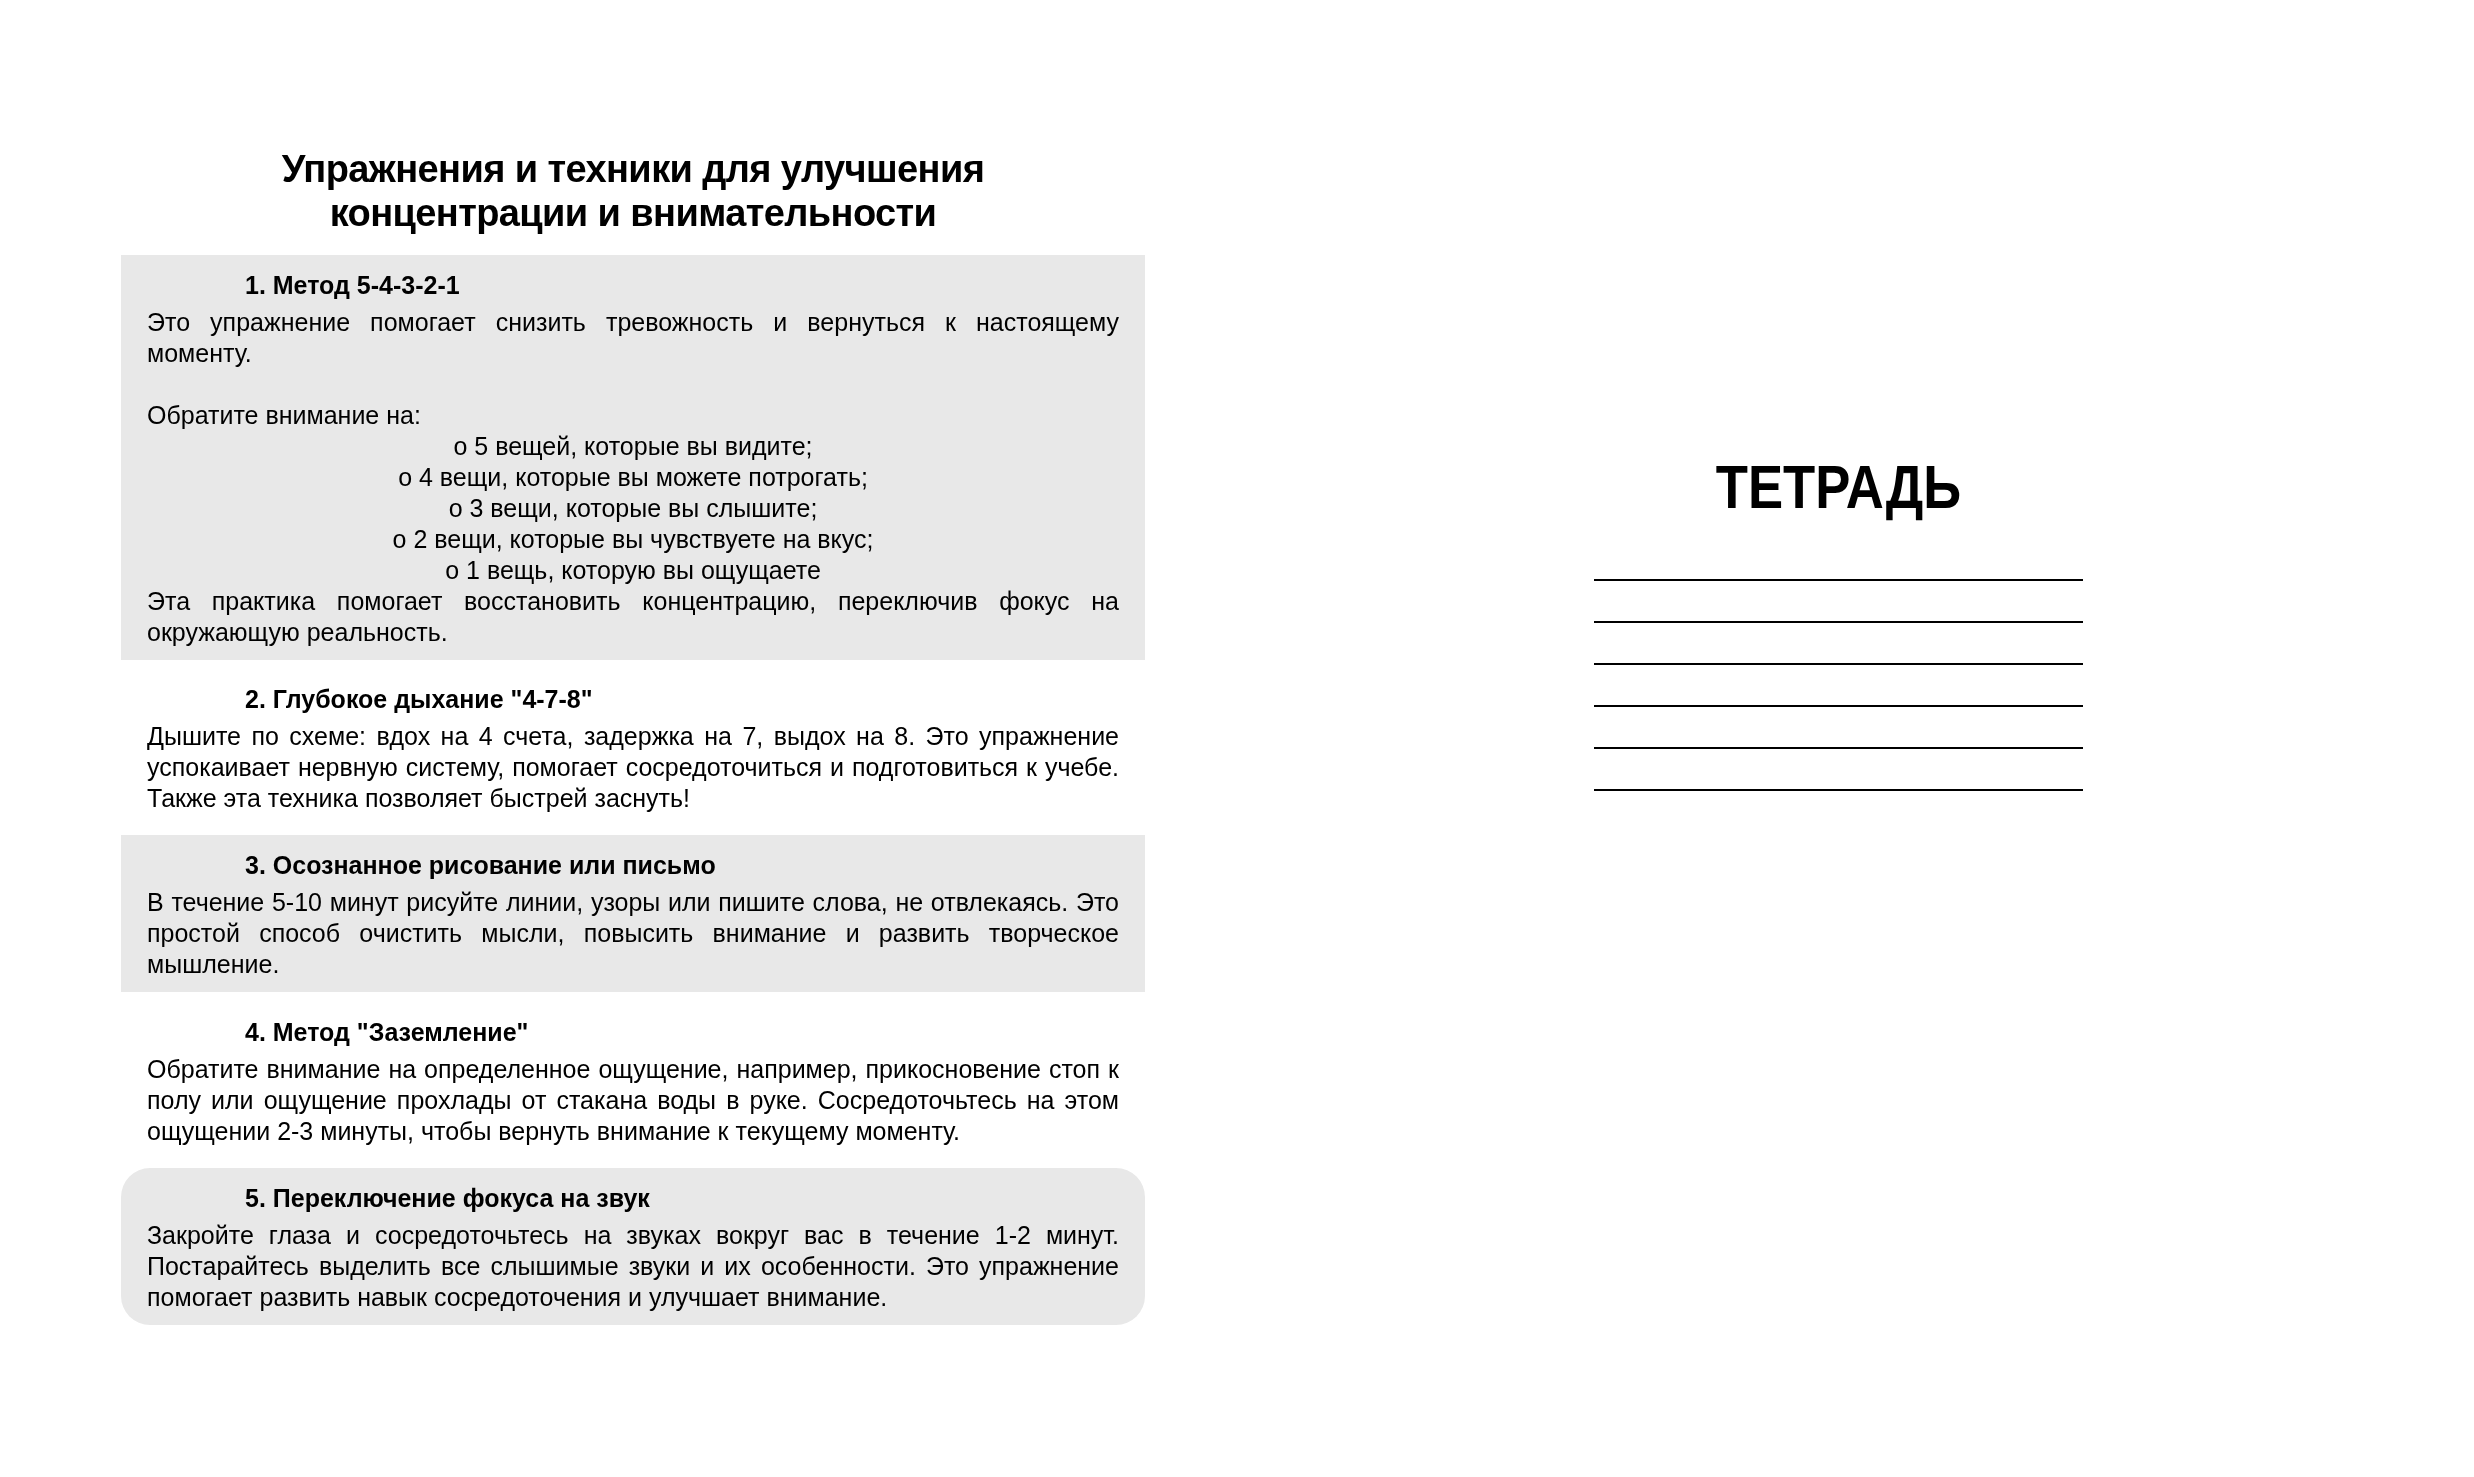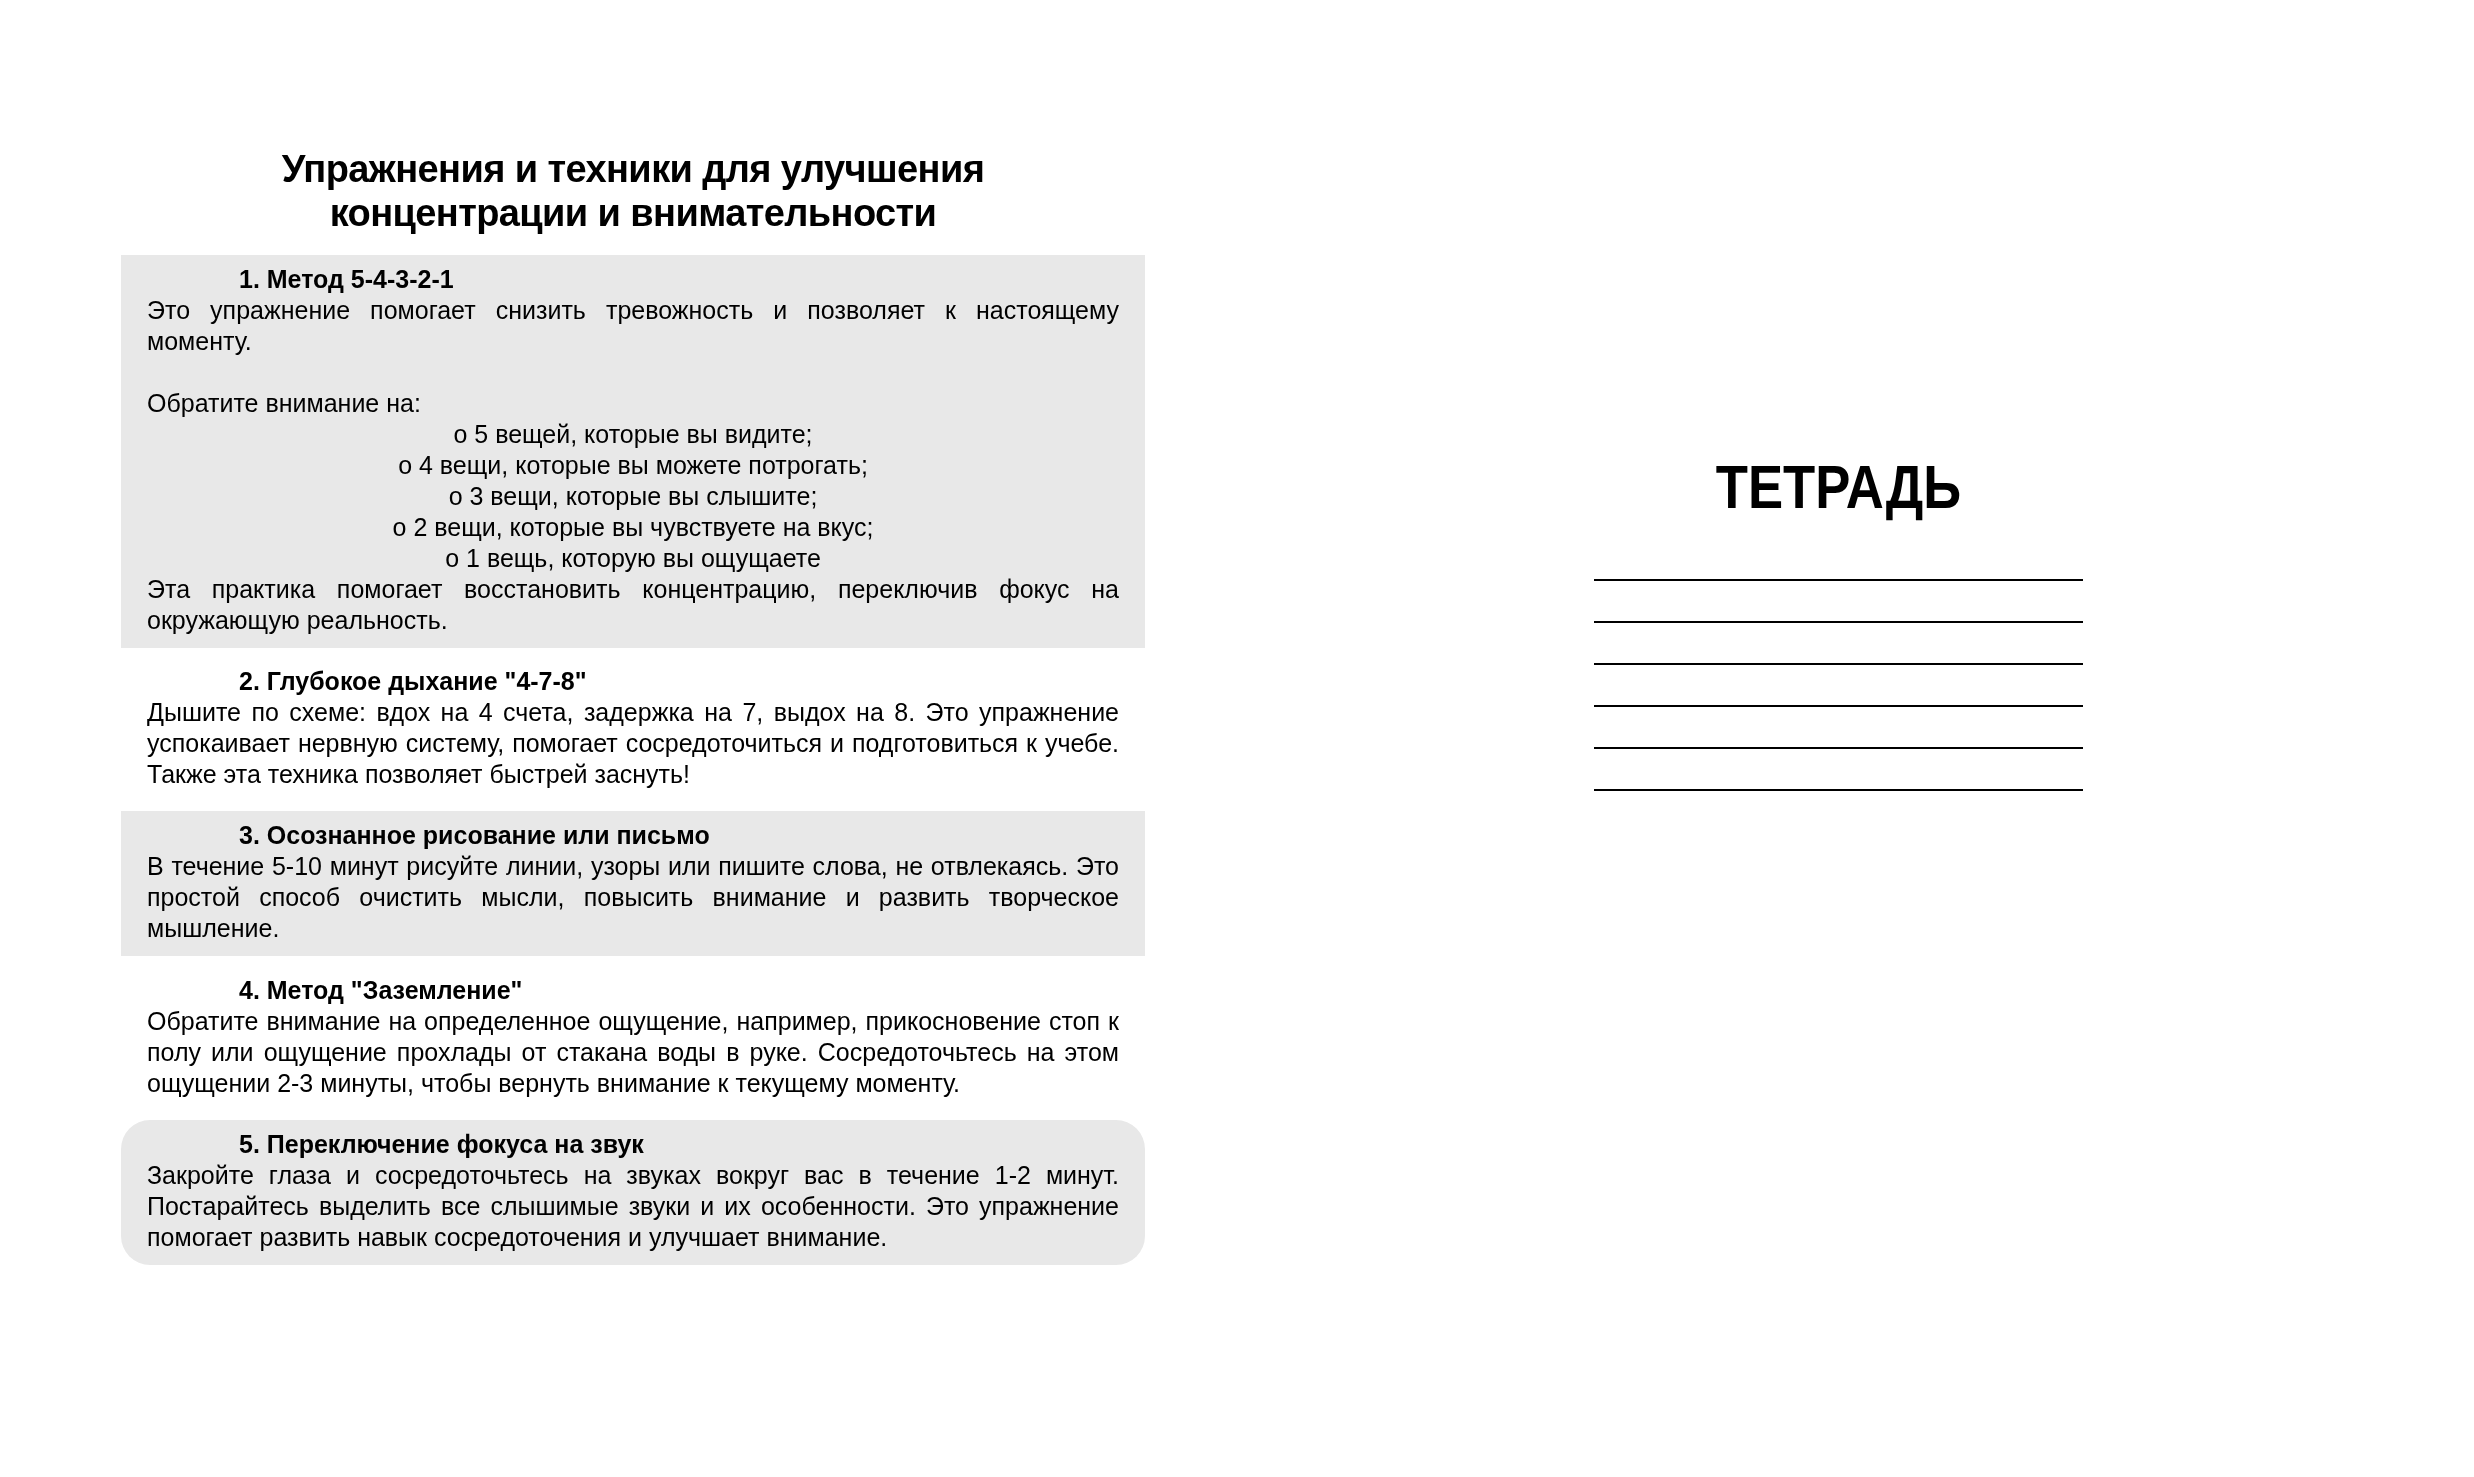--- a/index.html
+++ b/index.html
@@ -30,21 +30,21 @@
   }
   .section {
     padding: 8.6px 26px 12.3px 26px;
     margin-bottom: 13.6px;
     font-size: 25px;
     line-height: 31px;
   }
   .section.shaded { background: #e8e8e8; }
   .section.plain  { background: transparent; padding-top: 5px; padding-bottom: 7.4px; }
   .sec-heading {
-    margin: 0;
+    margin: 6px;
     font-size: 25px;
     line-height: 31px;
     font-weight: bold;
     text-indent: 92px;
     text-align: left;
   }
   .sec-body {
     margin: 0;
     text-align: justify;
   }
@@ -81,21 +81,21 @@
 <body>
 
 <div class="page">
 
   <div class="left-col">
 
     <h1 class="doc-title"><span>Упражнения и техники для улучшения</span><br><span>концентрации и внимательности</span></h1>
 
     <div class="section shaded" style="background: rgb(232, 232, 232);">
       <h2 class="sec-heading">1. Метод 5-4-3-2-1</h2>
-      <p class="sec-body">Это упражнение помогает снизить тревожность и позволяет к настоящему моменту.</p>
+      <p class="sec-body">Это упражнение помогает снизить тревожность и вернуться к настоящему моменту.</p>
       <p class="sec-body list-intro">Обратите внимание на:</p>
       <div class="sense-item">o 5 вещей, которые вы видите;</div>
       <div class="sense-item">o 4 вещи, которые вы можете потрогать;</div>
       <div class="sense-item">o 3 вещи, которые вы слышите;</div>
       <div class="sense-item">o 2 вещи, которые вы чувствуете на вкус;</div>
       <div class="sense-item">o 1 вещь, которую вы ощущаете</div>
       <p class="sec-body">Эта практика помогает восстановить концентрацию, переключив фокус на окружающую реальность.</p>
     </div>
 
     <div class="section plain">

